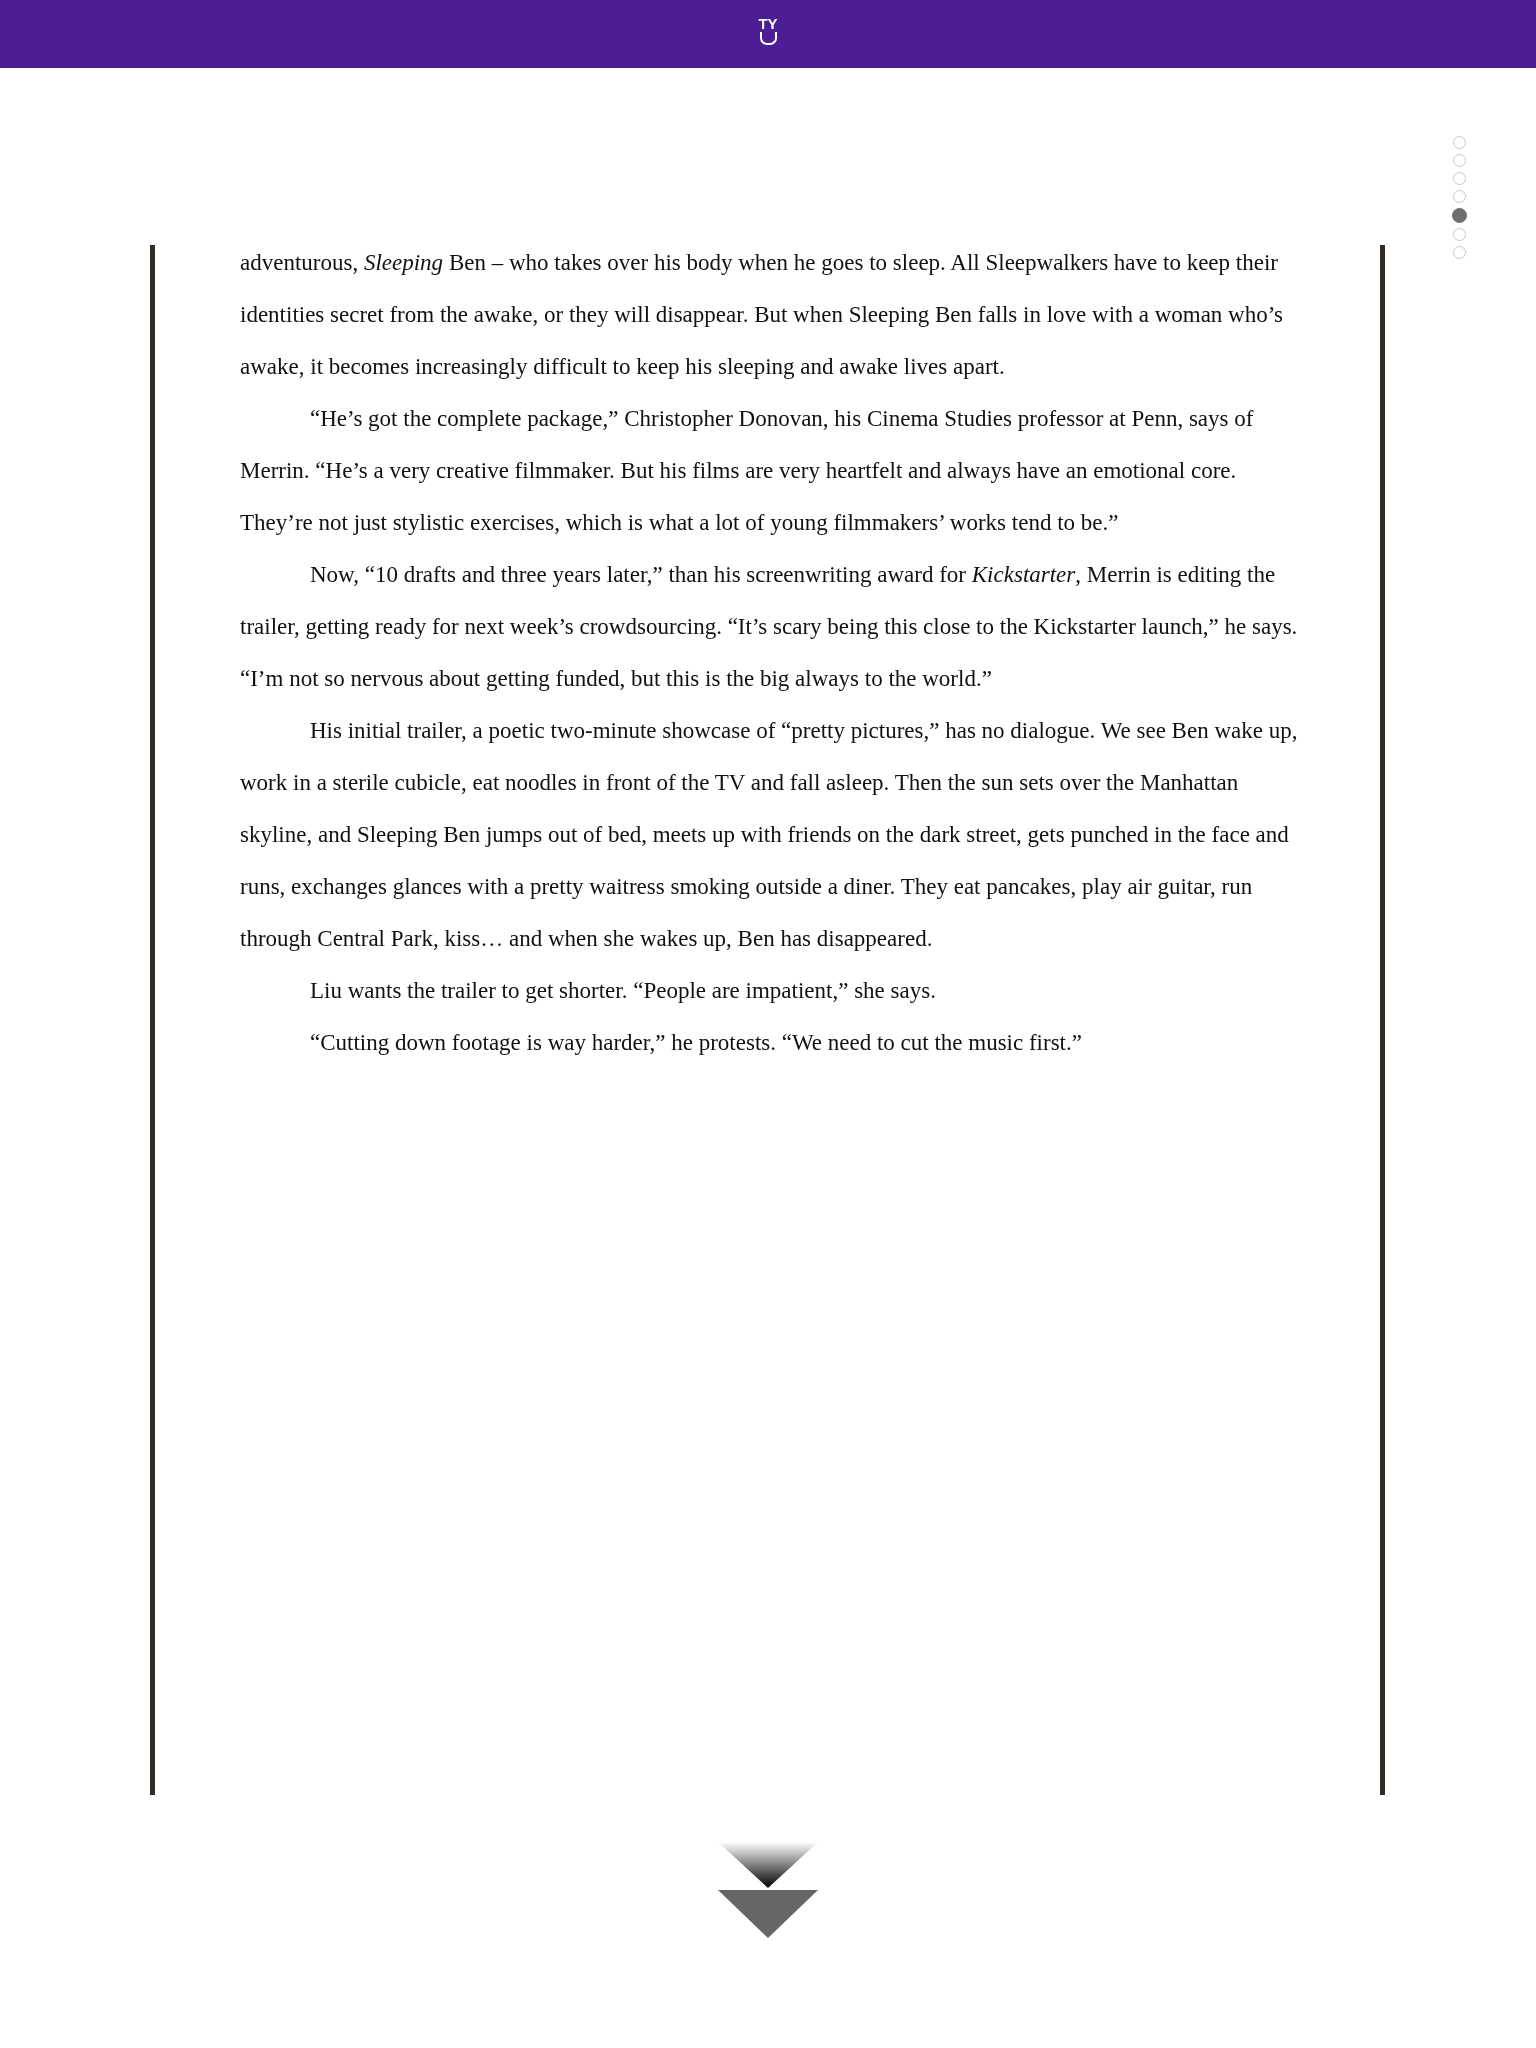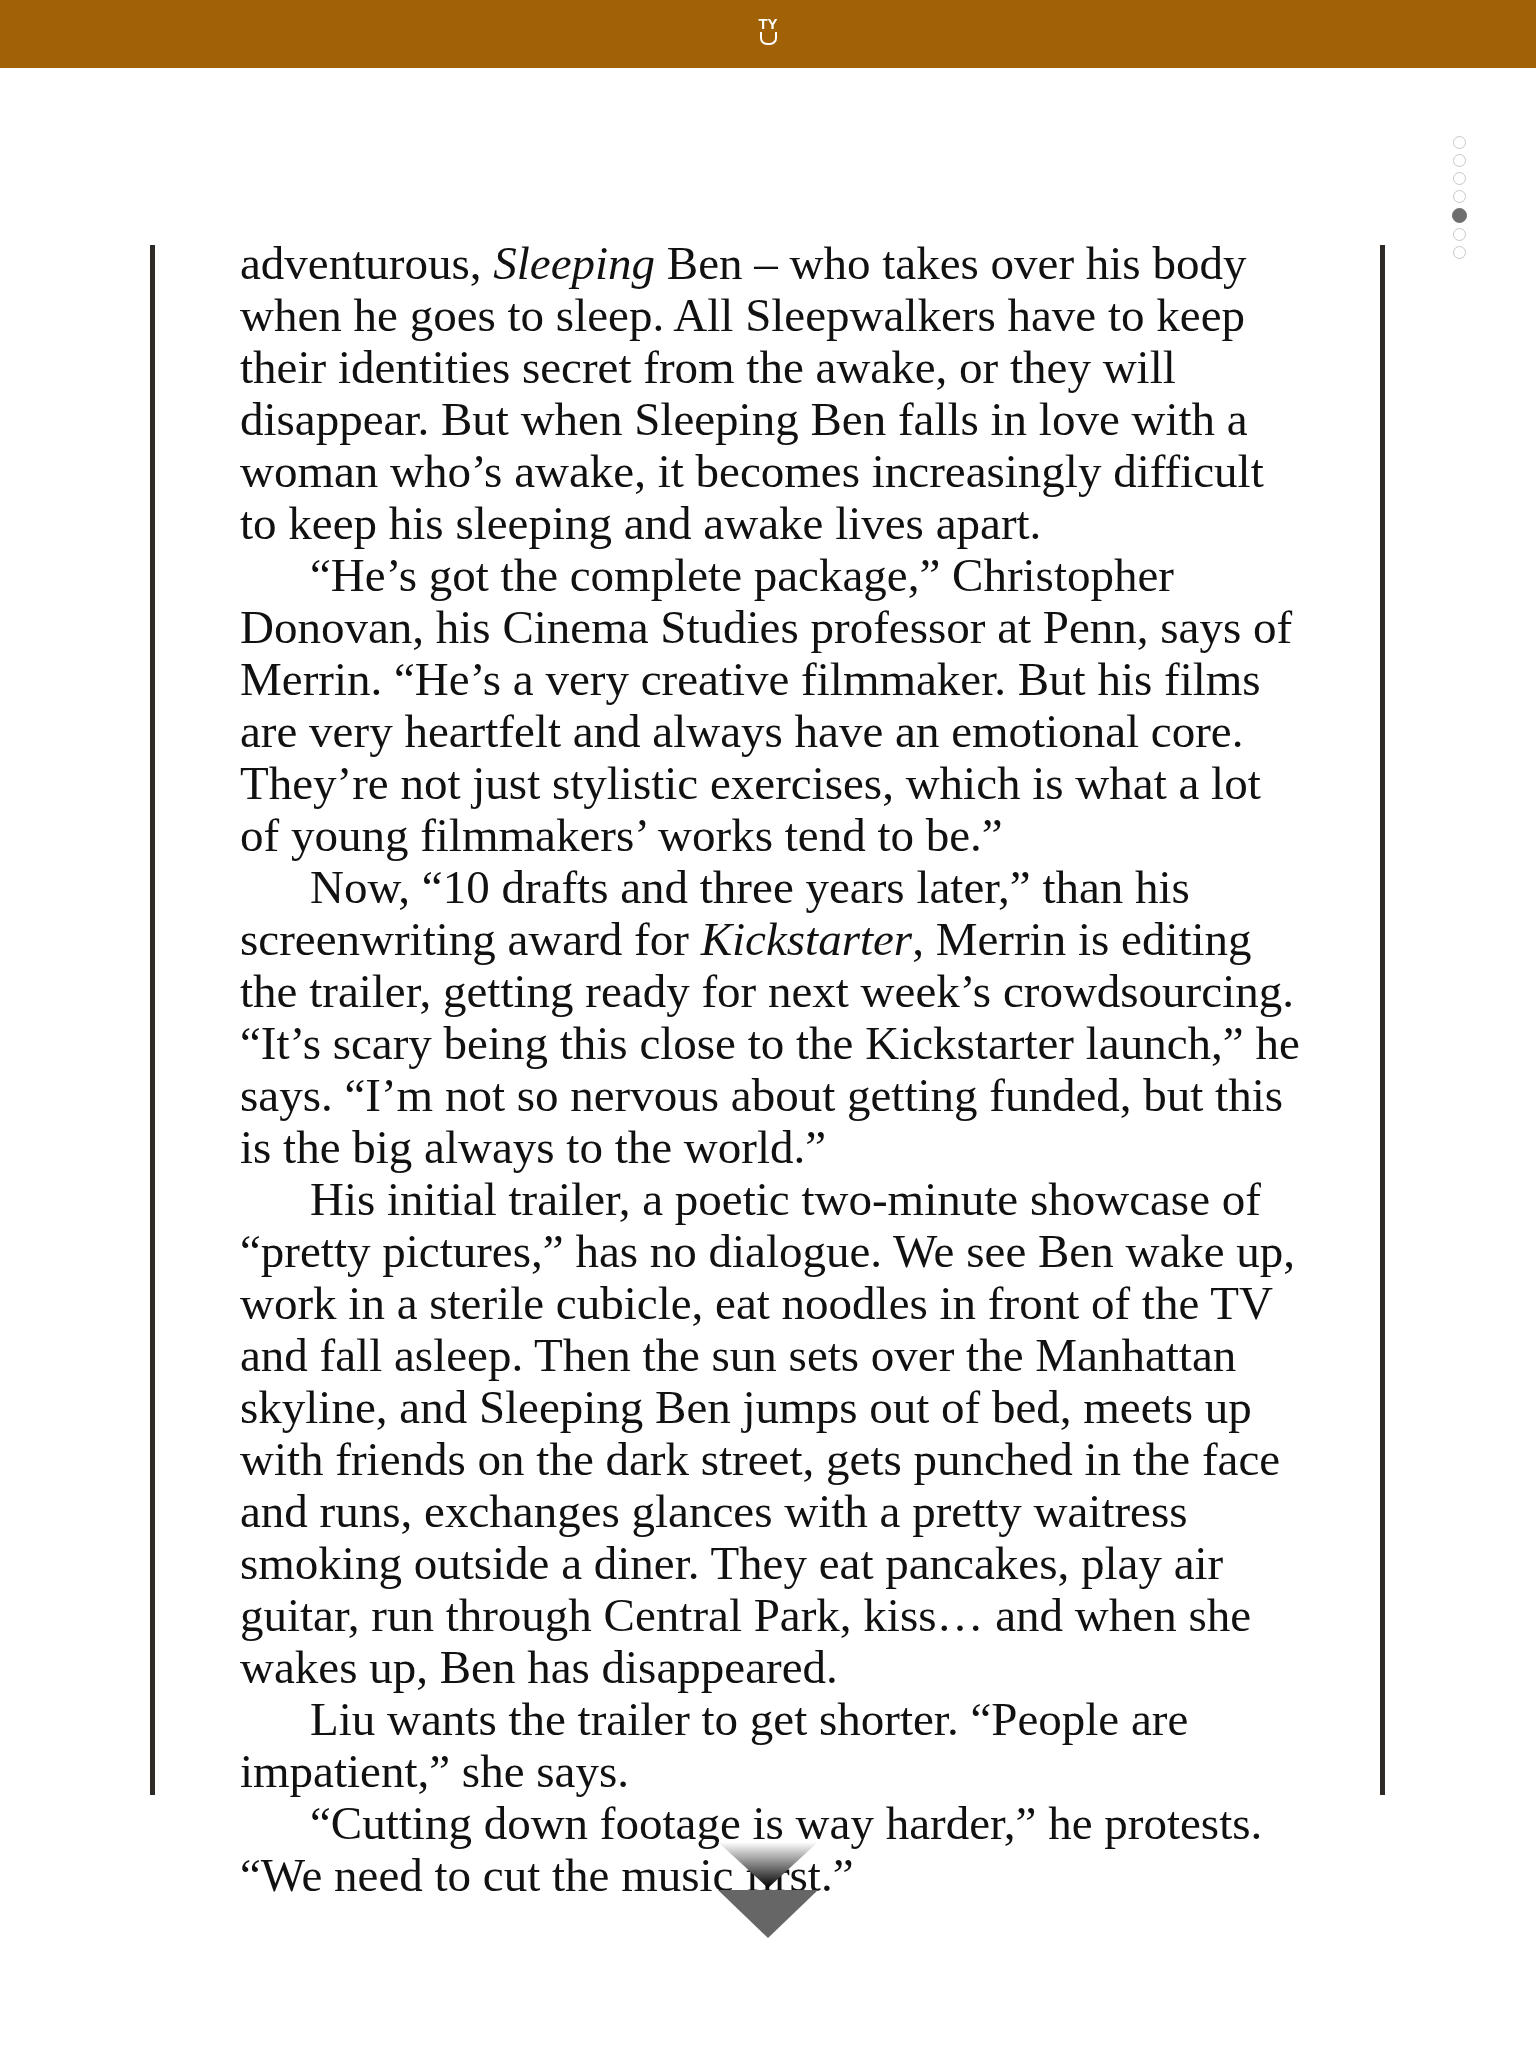--- a/index.html
+++ b/index.html
@@ -2,21 +2,21 @@
 <html><head>
 <meta charset="utf-8">
 <style>
   html, body { margin:0; padding:0; }
   body {
     width:1536px; height:2048px; position:relative; overflow:hidden;
     background:#ffffff;
     font-family:"Liberation Serif", "DejaVu Serif", serif;
   }
   .topbar {
-    position:absolute; left:0; top:0; width:1536px; height:68px; background:#a16207;
+    position:absolute; left:0; top:0; width:1536px; height:68px; background:#4c1d95;
   }
   .logo {
     position:absolute; left:752px; top:16px; width:32px; height:36px;
     color:#fff; font-family:"Liberation Sans", "DejaVu Sans", sans-serif;
     font-weight:bold; text-align:center;
   }
   .logo .l1 { font-size:15px; line-height:15px; letter-spacing:0px; display:block; }
   .logo .d {
     display:block; margin:1px auto 0; width:13px; height:11px;
     border:2.5px solid #fff; border-top:none; border-radius:0 0 7px 7px;
@@ -29,21 +29,21 @@
     margin-bottom:5px; box-sizing:border-box; cursor:pointer;
   }
   .dot.active { background:#6e6e6e; border-color:#6e6e6e; width:15px; height:15px; margin-left:-1px; }
   .bar-left, .bar-right {
     position:absolute; top:245px; width:5px; height:1550px; background:#2f2a26;
   }
   .bar-left { left:150px; }
   .bar-right { left:1380px; }
   .article {
     position:absolute; left:240px; top:237px; width:1060px;
-    font-size:47px; line-height:52px; color:#111;
+    font-size:23px; line-height:52px; color:#111;
   }
   .article p { margin:0; }
   .article p.indent { text-indent:70px; }
   .article p.first { text-indent:0; }
   em { font-style:italic; }
   .next {
     position:absolute; left:718px; top:1840px; width:100px; height:100px; cursor:pointer;
   }
 </style>
 </head>

